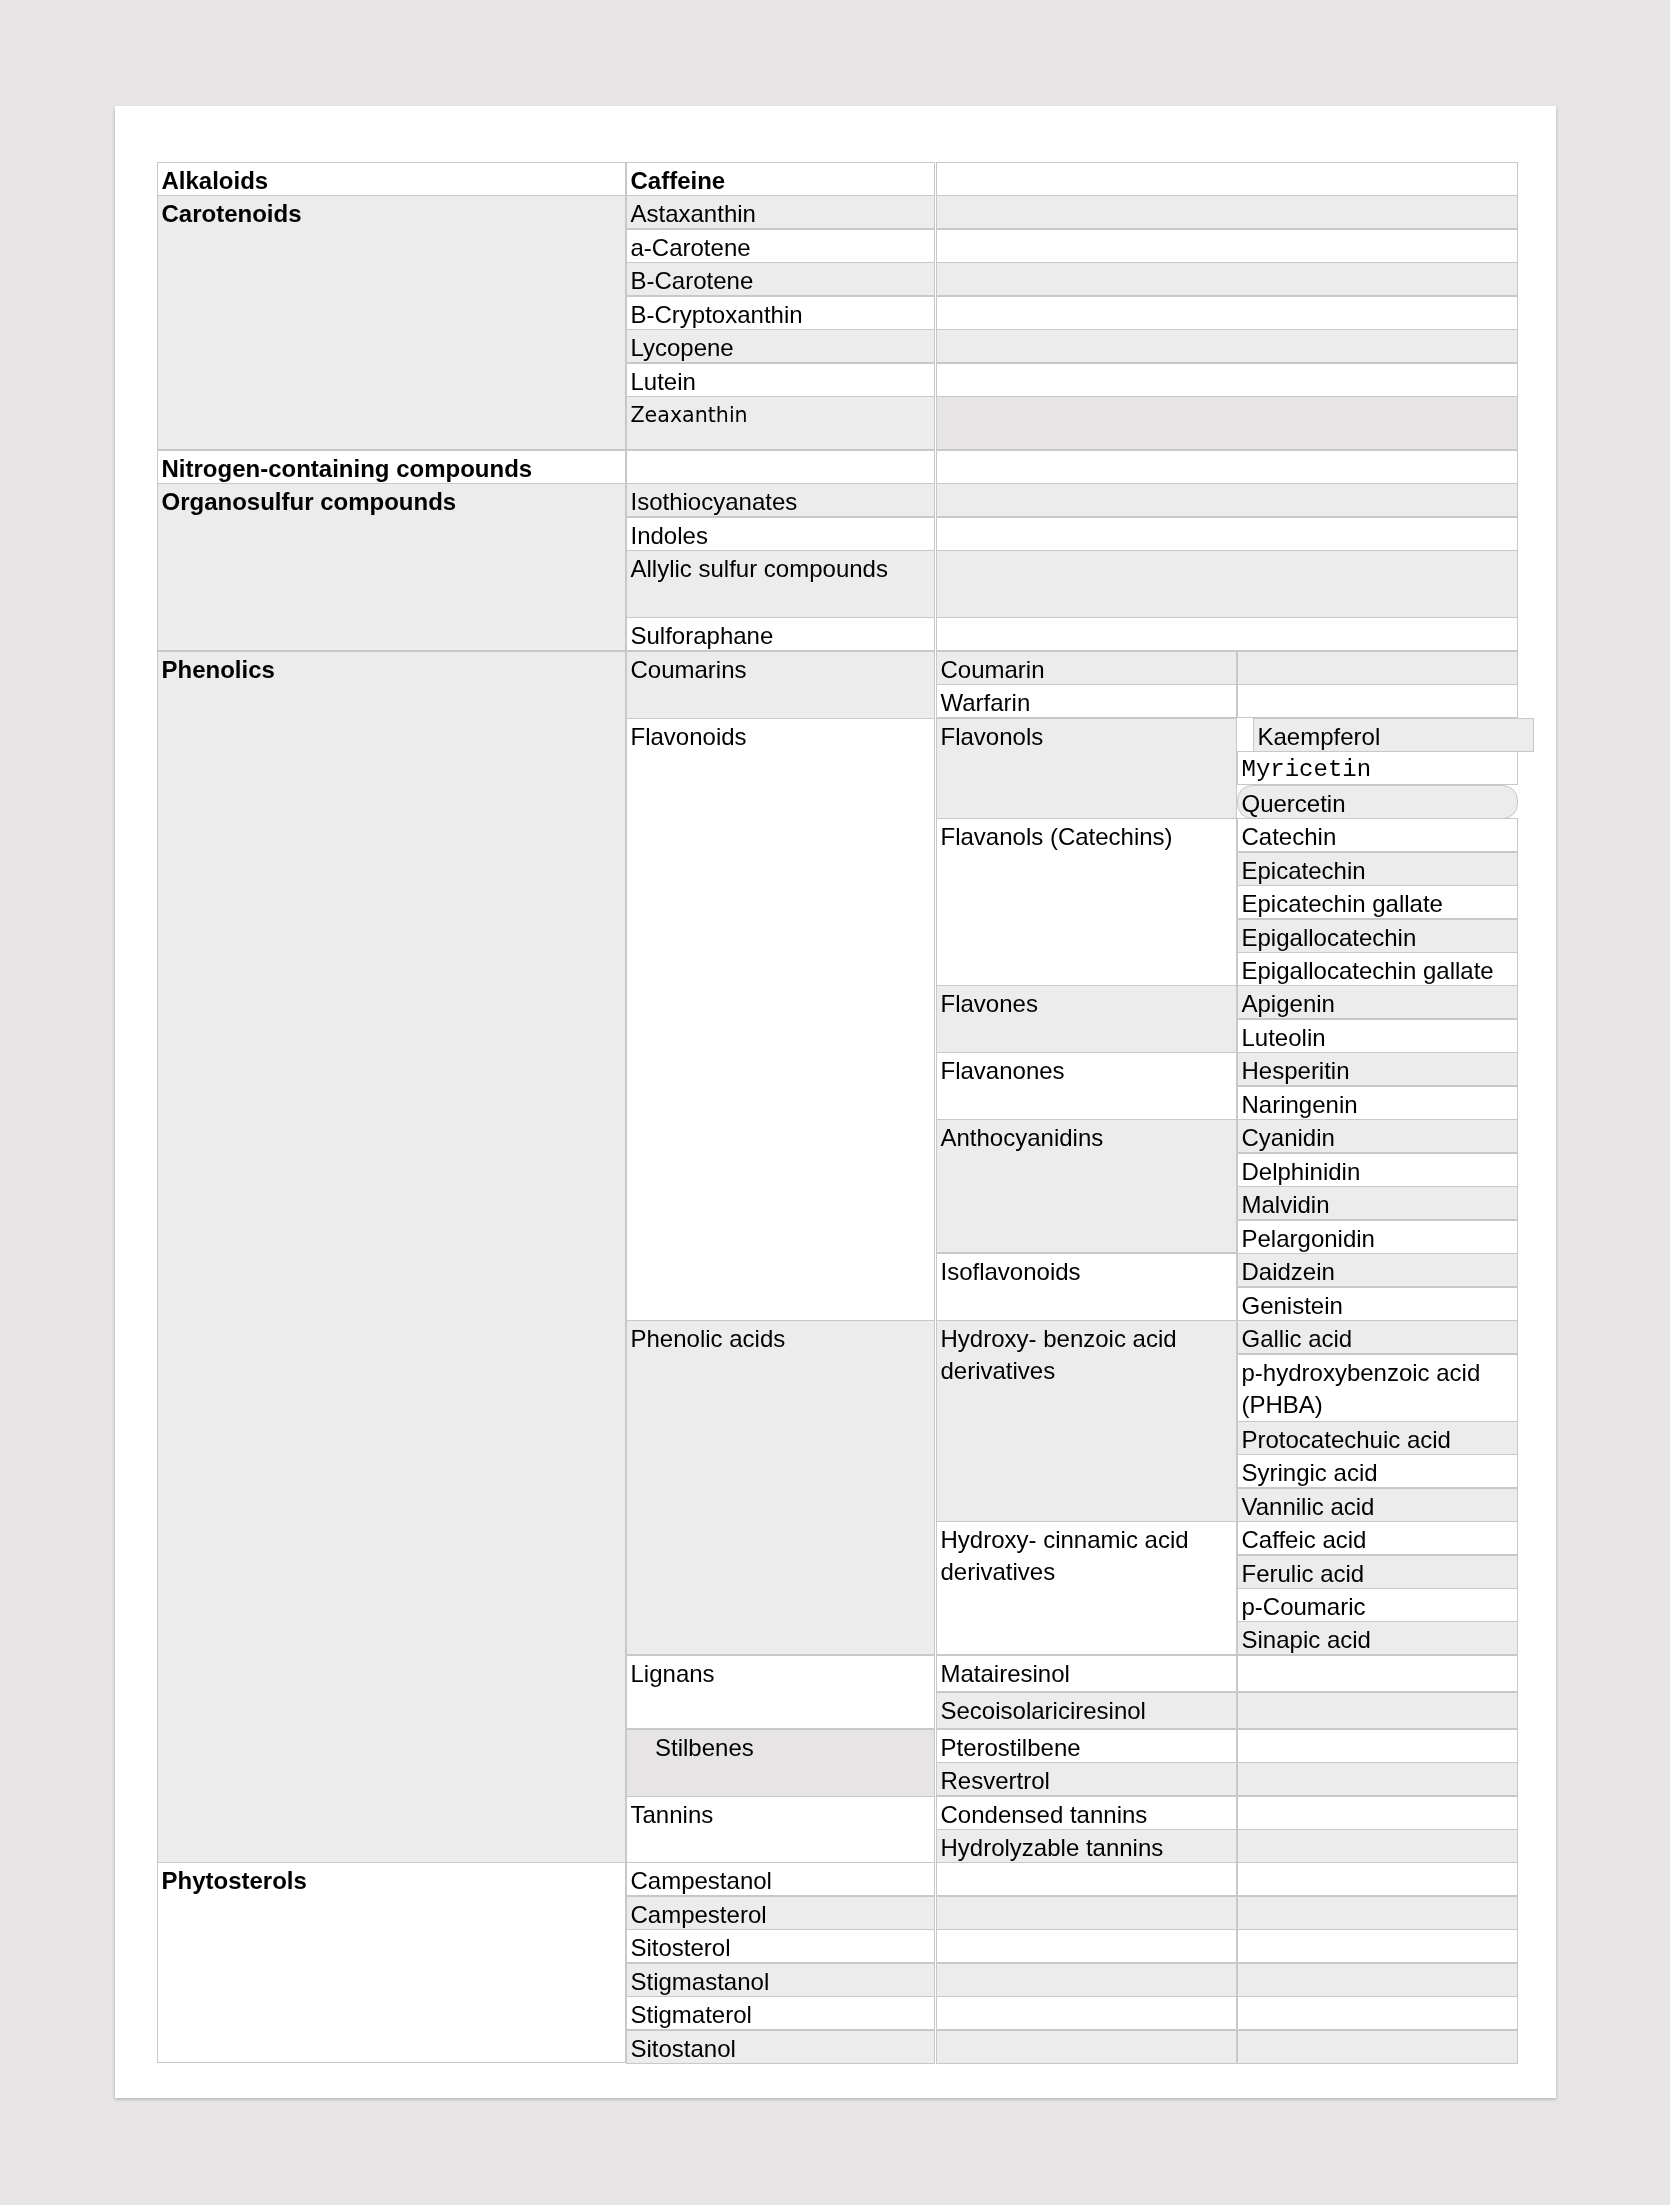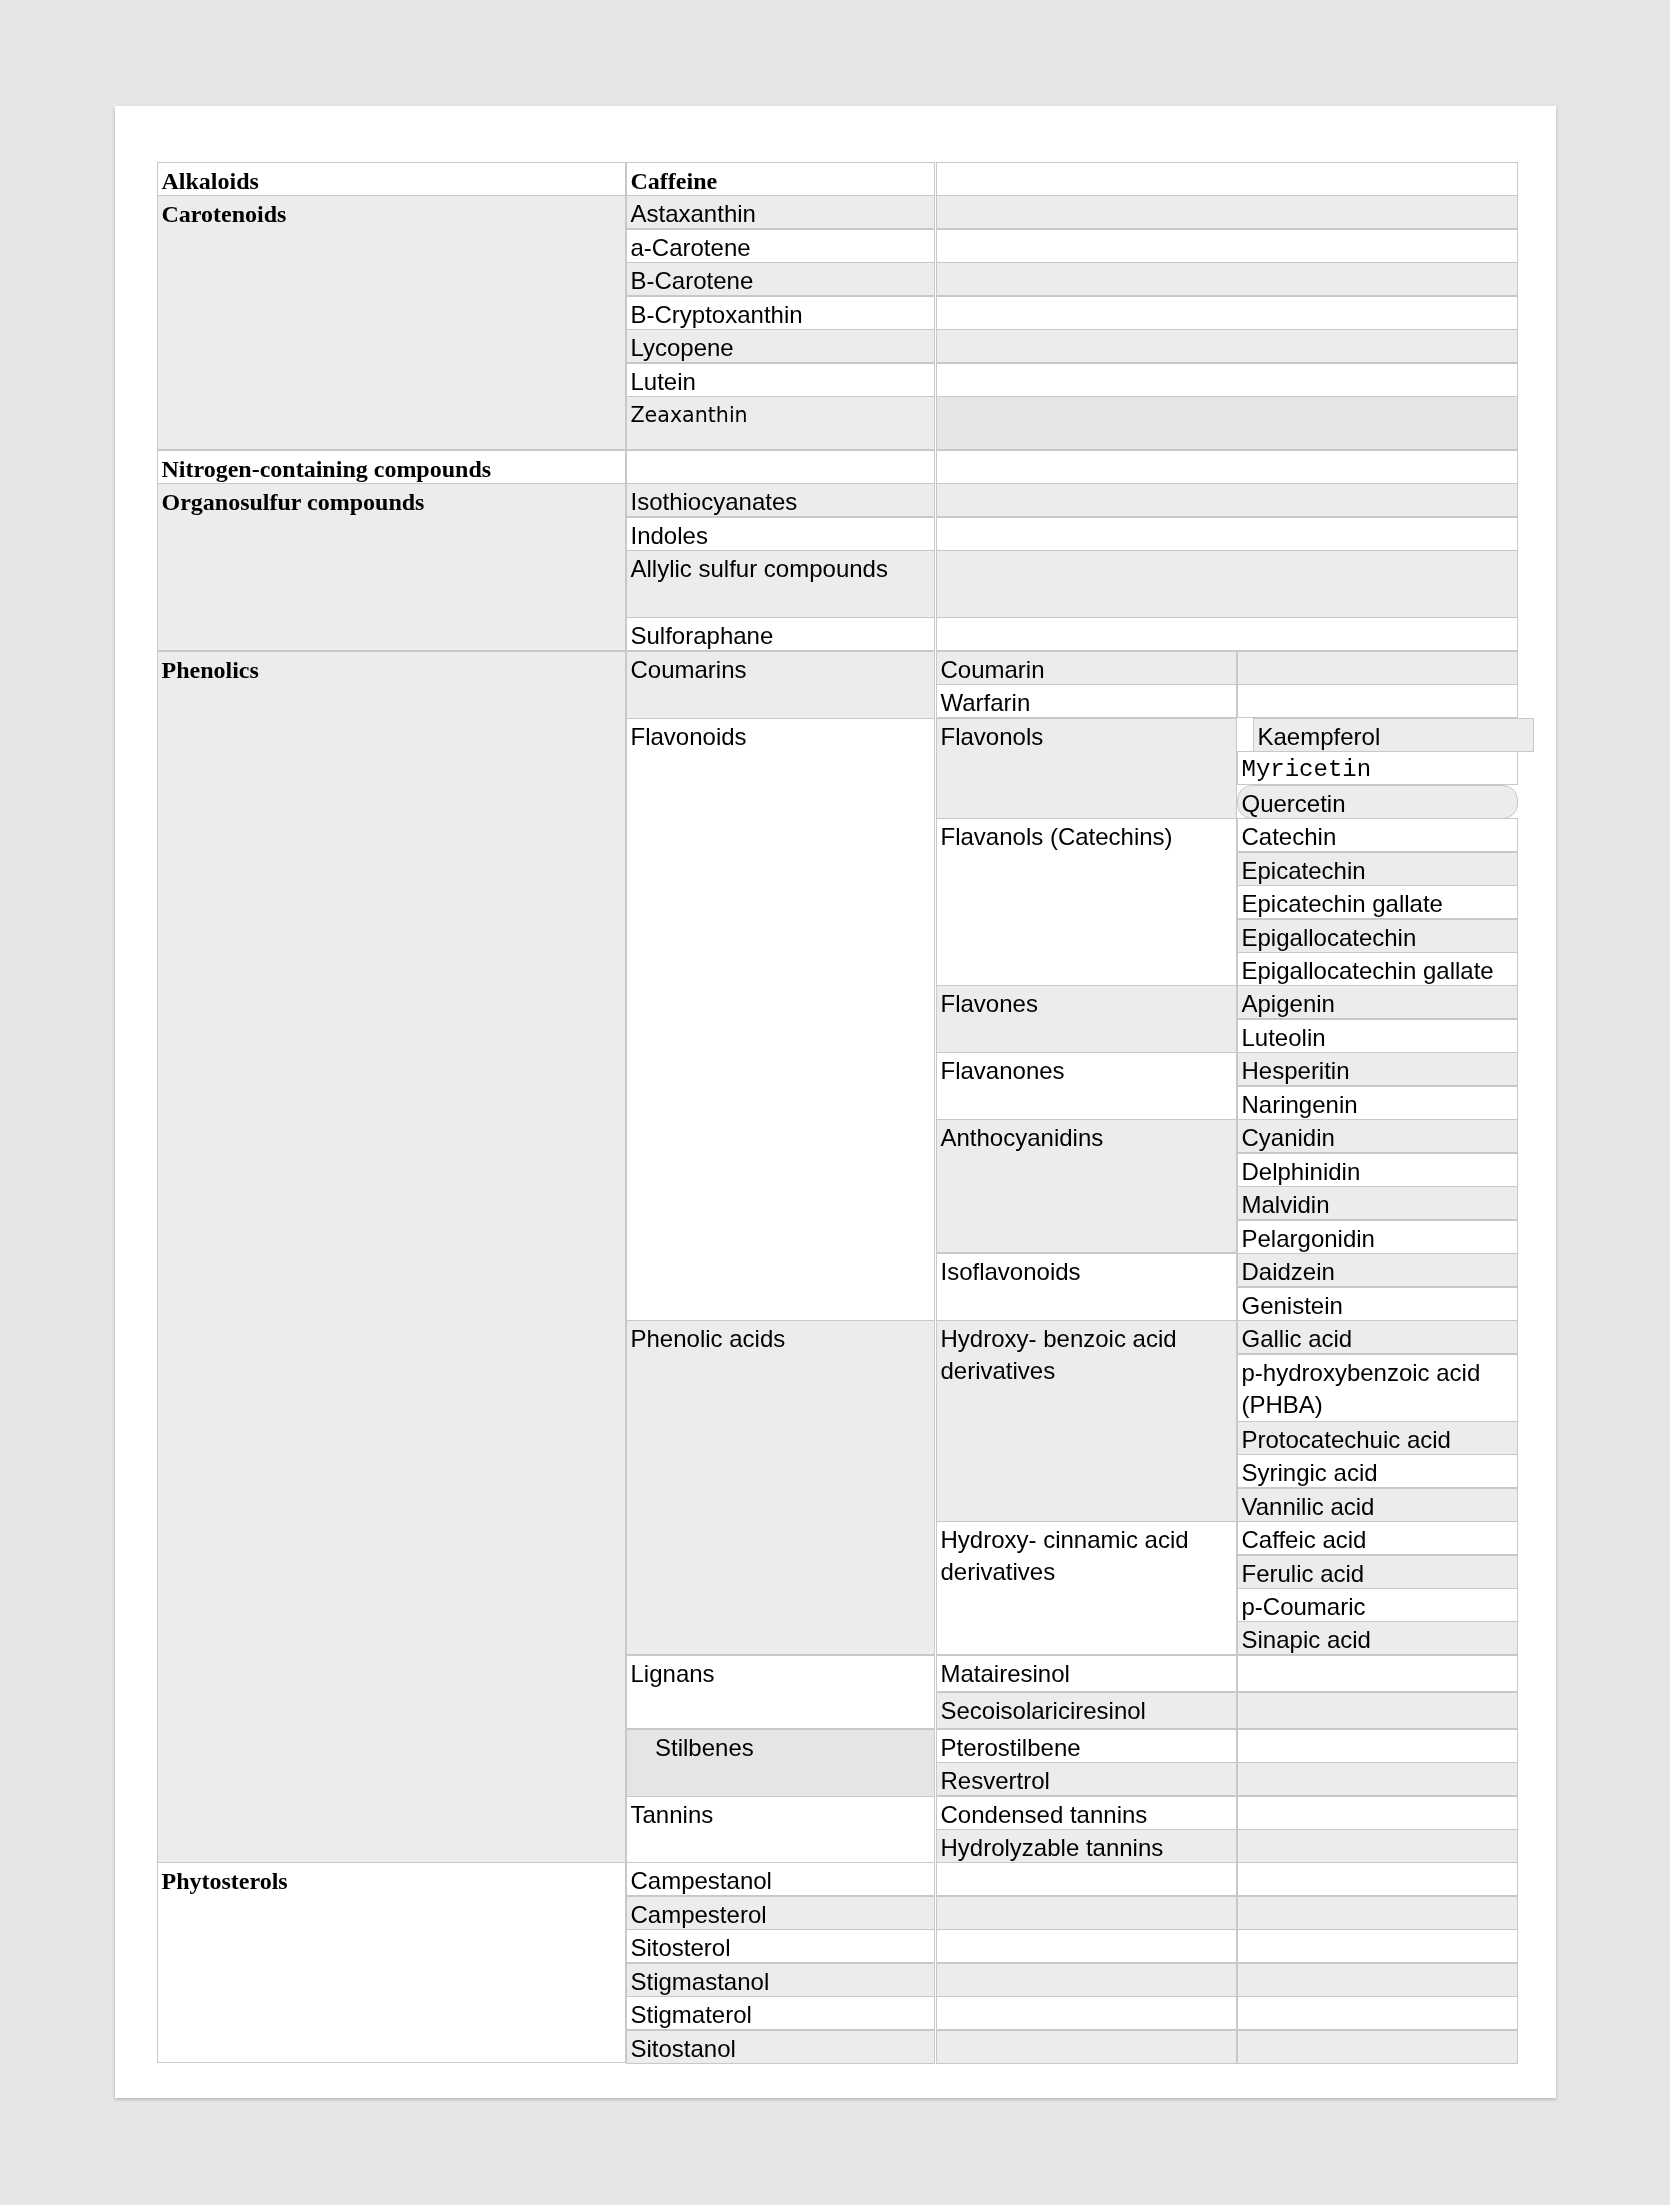--- a/index.html
+++ b/index.html
@@ -3,21 +3,21 @@
 <meta charset="utf-8">
 <style>
   html,body{margin:0;padding:0;}
   body{width:1671px;height:2205px;background:#e7e5e6;position:relative;overflow:hidden;
        font-family:"Liberation Sans",sans-serif;color:#000;}
   .page{position:absolute;left:115px;top:106px;width:1441px;height:1992px;background:#fff;
         box-shadow:0 1.8px 3.5px rgba(0,0,0,0.25);}
   .tbl{position:absolute;left:157px;top:162px;width:1361px;}
   .cell{position:absolute;box-sizing:border-box;border:0.6px solid #c8c8c8;
         padding:2.4px 3.5px 0 3.5px;font-size:24px;line-height:32px;overflow:hidden;white-space:normal;}
-  .bold{font-weight:bold;font-family:Liberation Serif, serif;}
+  .bold{font-weight:bold;}
   .g{background:#ececec;}
   .w{background:#ffffff;}
   .g2{background:#e6e4e5;padding-left:28px;}
   .z{font-family:"DejaVu Sans",sans-serif;font-size:20.6px;}
 </style>
 </head>
 <body>
 
 <div class="page"></div>
 <div class="tbl" id="tbl">

